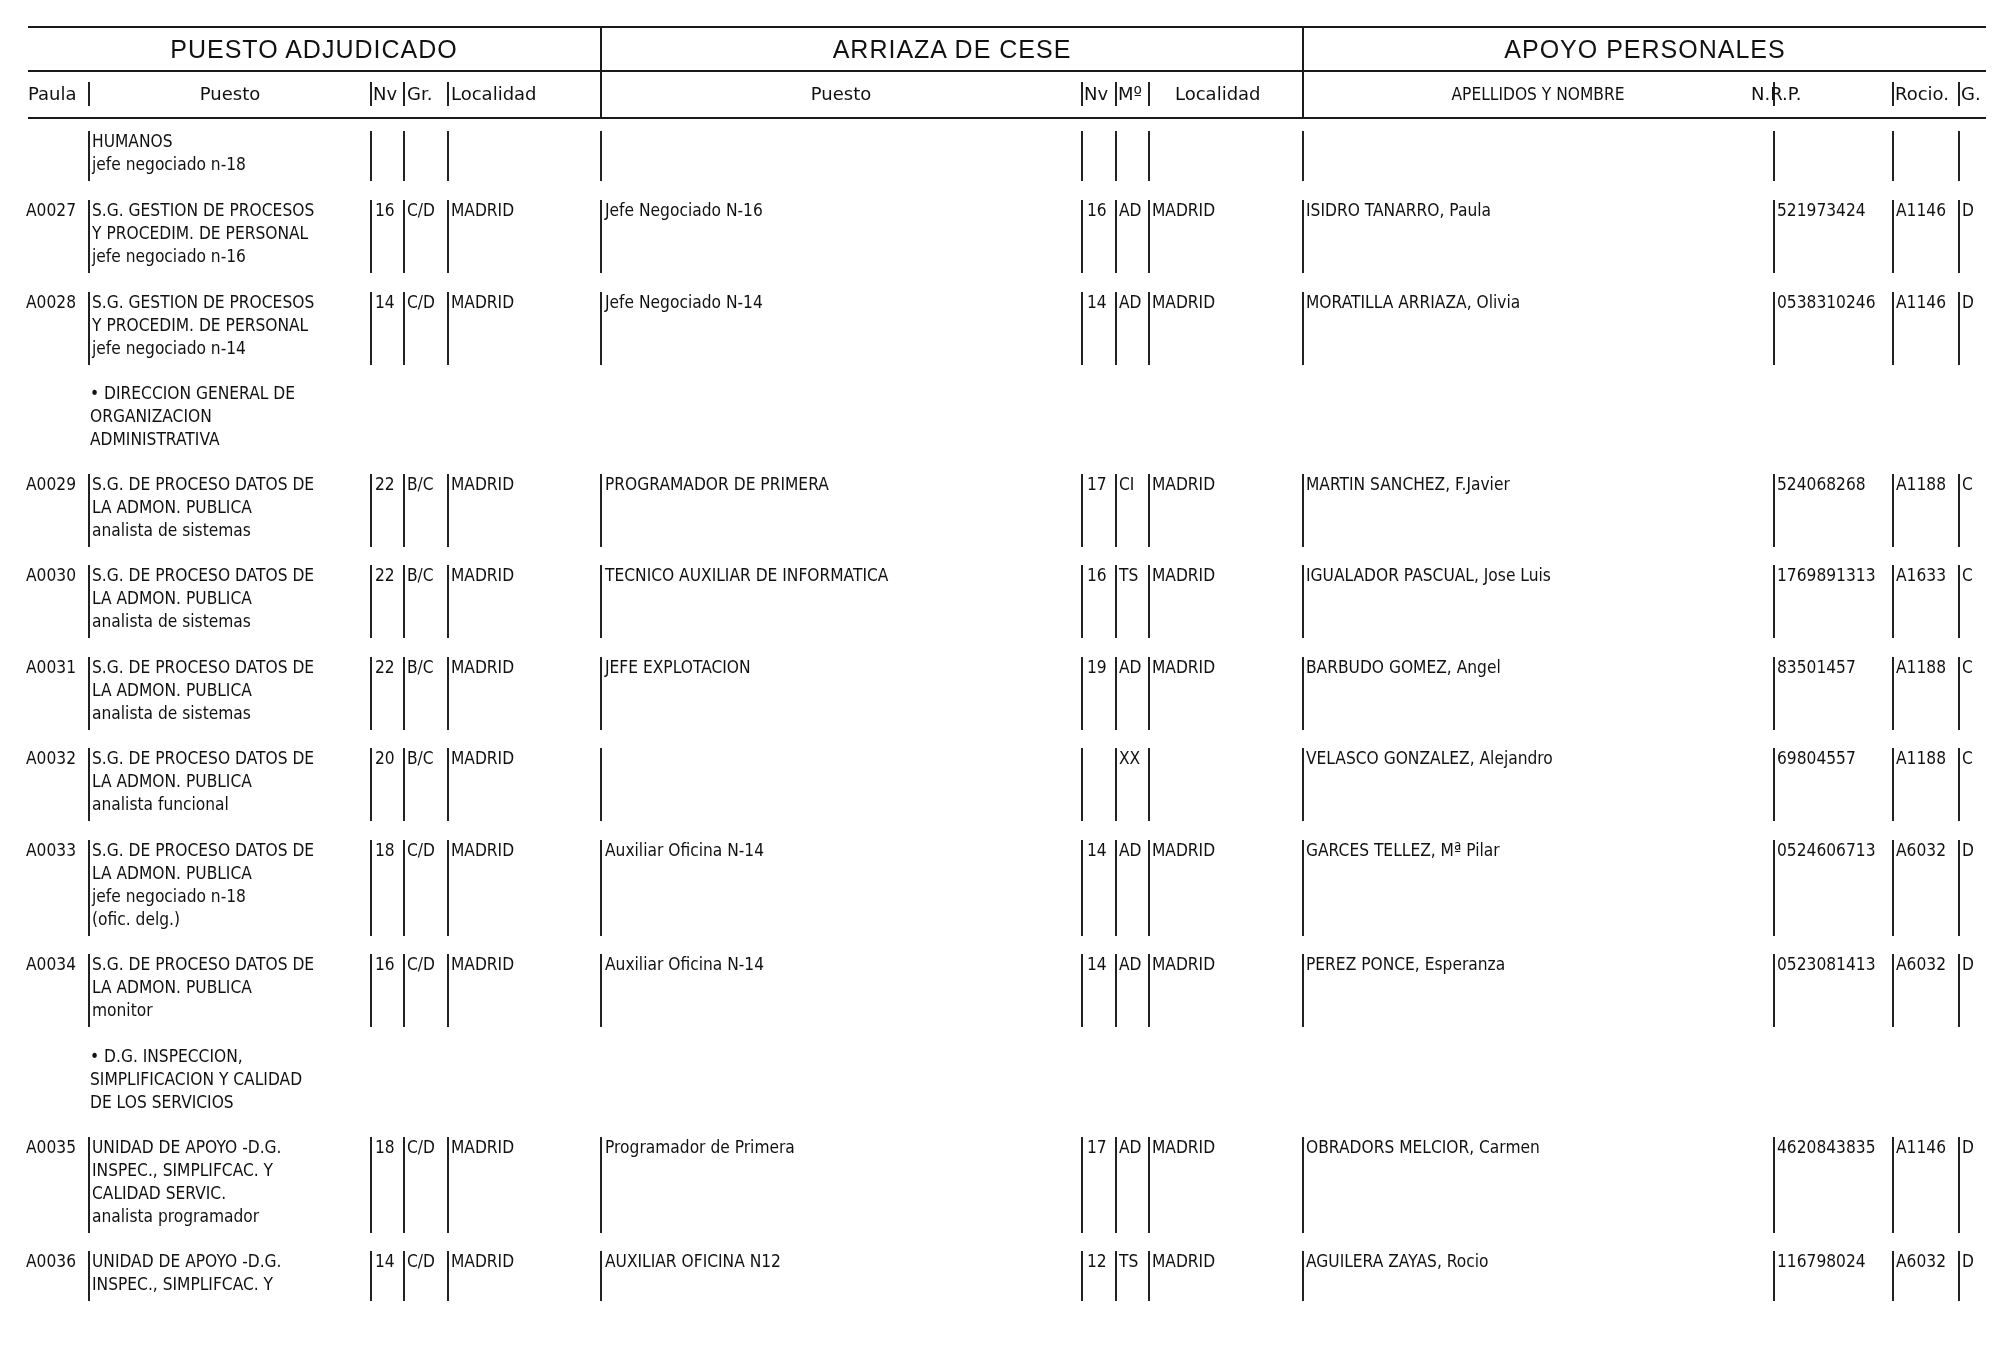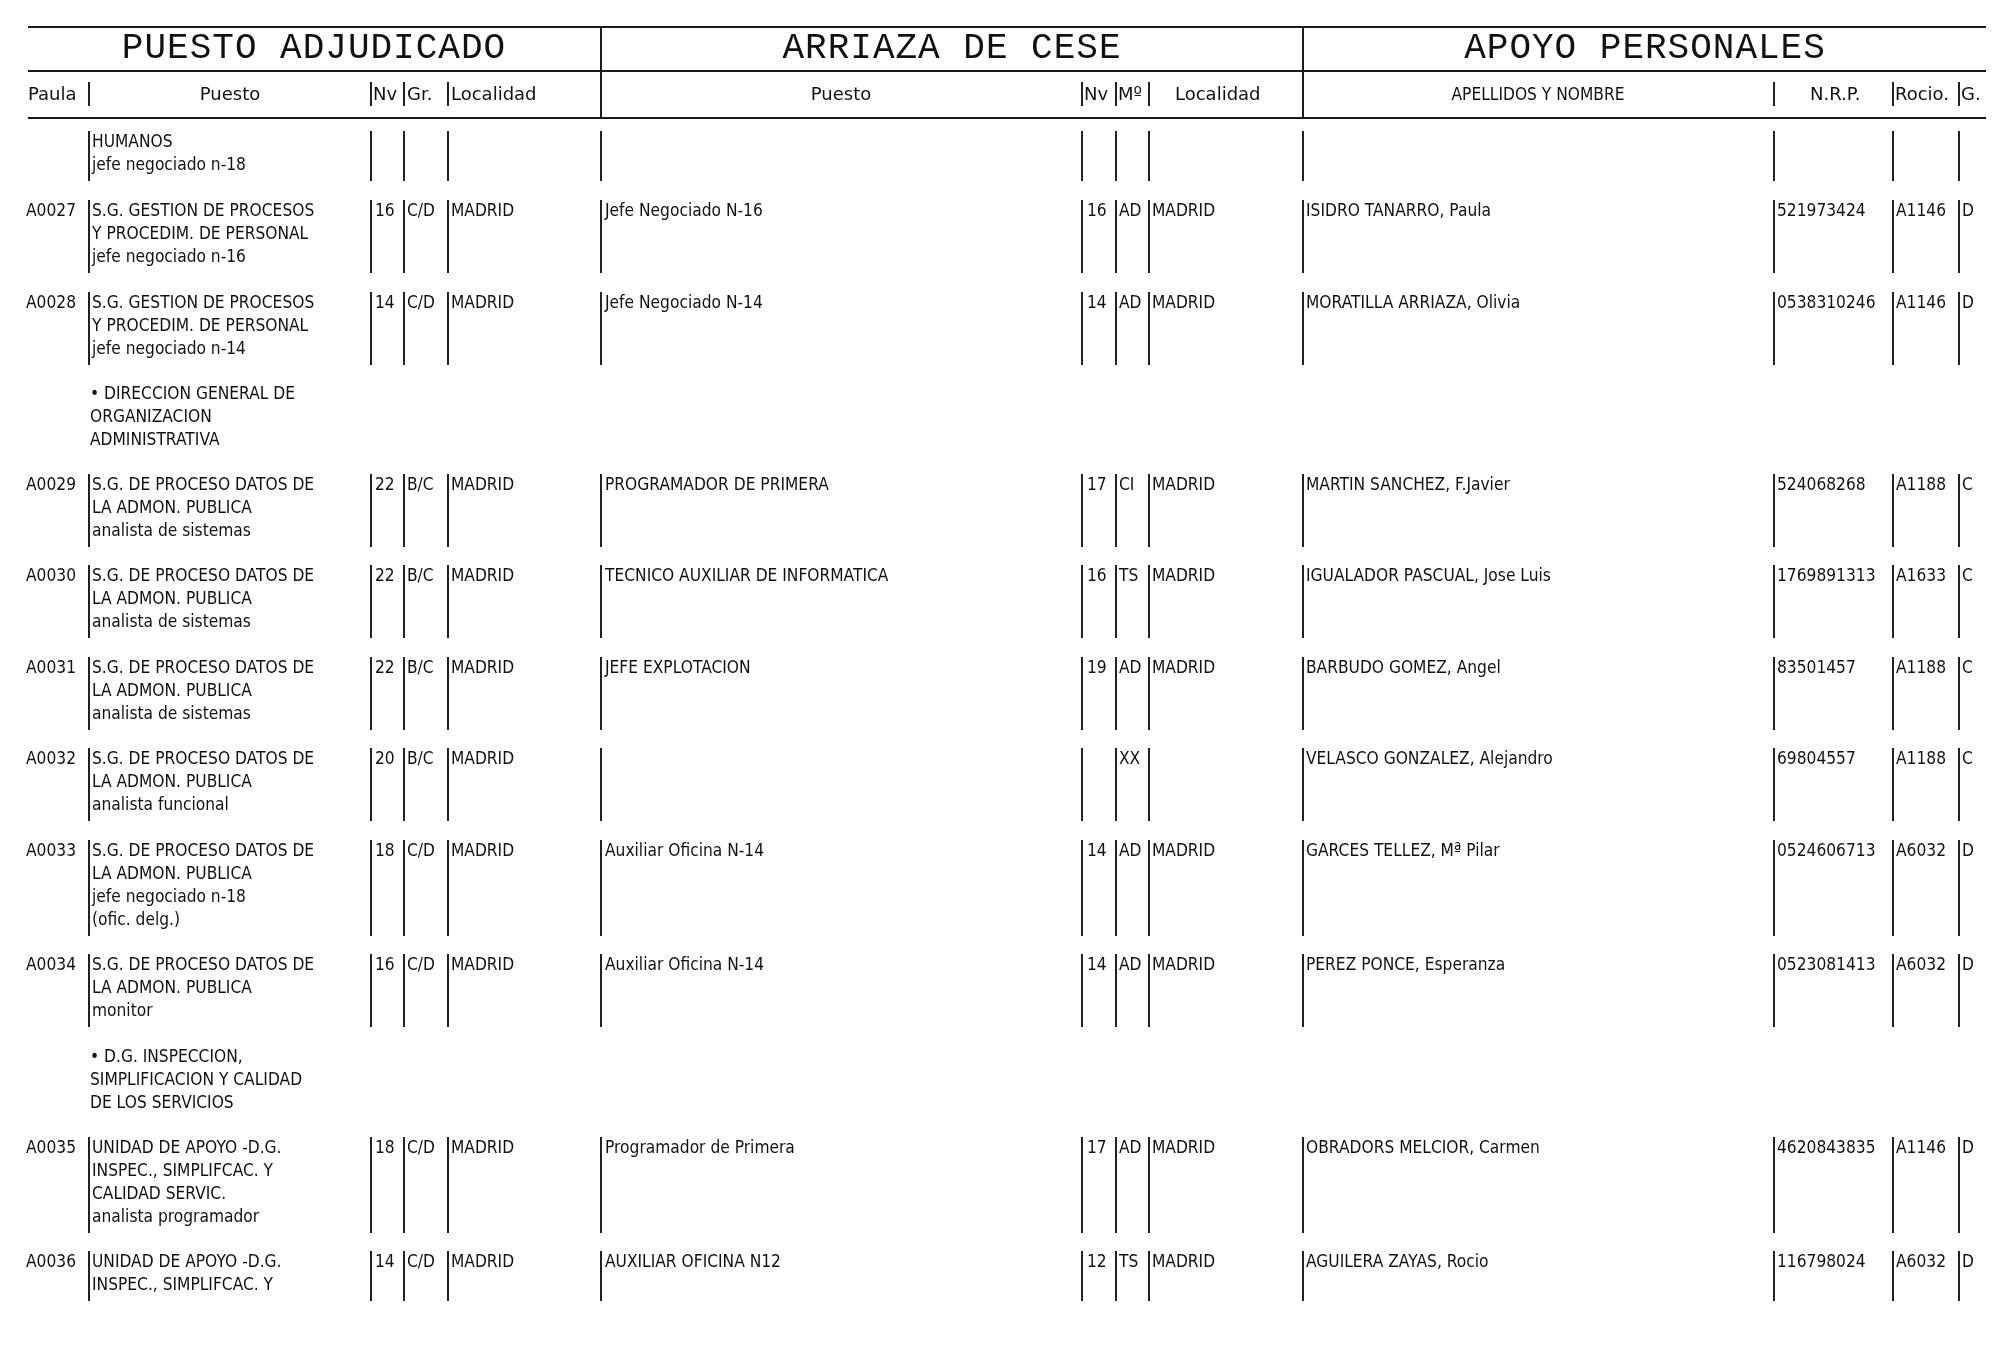--- a/index.html
+++ b/index.html
@@ -1,20 +1,20 @@
 <!DOCTYPE html>
 <html><head>
 <meta charset="utf-8">
 <style>
   html, body { margin: 0; padding: 0; background: #ffffff; }
   body { width: 2000px; height: 1351px; position: relative; overflow: hidden; color: #111; }
   .rule { position: absolute; background: #1a1a1a; }
   .vrule { position: absolute; width: 2px; background: #1a1a1a; }
   .sec-title { position: absolute; top: 30px; height: 38px; line-height: 38px; text-align: center;
-    font-family: Liberation Mono, monospace; font-size: 36px; letter-spacing: 1px; }
+    font-family: Liberation Sans, sans-serif; font-size: 25px; letter-spacing: 1px; }
   .colh { position: absolute; top: 80px; height: 28px; line-height: 28px;
     font-family: "DejaVu Sans", sans-serif; font-size: 18px; white-space: nowrap; }
   .cell { position: absolute; font-family: "DejaVu Sans", sans-serif; font-size: 18px; line-height: 23px;
     white-space: pre; transform-origin: 0 0; transform: scaleX(0.86); }
   .pipe { position: absolute; width: 1.5px; background: #222; }
   .row { position: absolute; left: 0; width: 2000px; }
   .center { text-align: center; }
 </style>
 </head>
 <body>
@@ -43,21 +43,21 @@
 <div class="colh center" style="left:602px; width:478px;">Puesto</div>
 <div class="pipe" style="left:1081px; top:82px; height:24px;"></div>
 <div class="colh" style="left:1084px;">Nv</div>
 <div class="pipe" style="left:1115px; top:82px; height:24px;"></div>
 <div class="colh" style="left:1118px;">Mº</div>
 <div class="pipe" style="left:1148px; top:82px; height:24px;"></div>
 <div class="colh" style="left:1175px;">Localidad</div>
 
 <div class="colh center" style="left:1304px; width:468px; transform:scaleX(0.86);">APELLIDOS Y NOMBRE</div>
 <div class="pipe" style="left:1773px; top:82px; height:24px;"></div>
-<div class="colh" style="left:1810px;text-align:center;">N.R.P.</div>
+<div class="colh" style="left:1751px;text-align:center;">N.R.P.</div>
 <div class="pipe" style="left:1892px; top:82px; height:24px;"></div>
 <div class="colh" style="left:1895px;">Rocio.</div>
 <div class="pipe" style="left:1958px; top:82px; height:24px;"></div>
 <div class="colh" style="left:1961px;">G.</div>
 
 <div id="rows">
     <div class="row" style="top: 0px;">
       <div class="cell" style="left: 26px; top: 129px;"></div>
       <div class="cell" style="left: 92px; top: 129px;">HUMANOS
 jefe negociado n-18</div>

